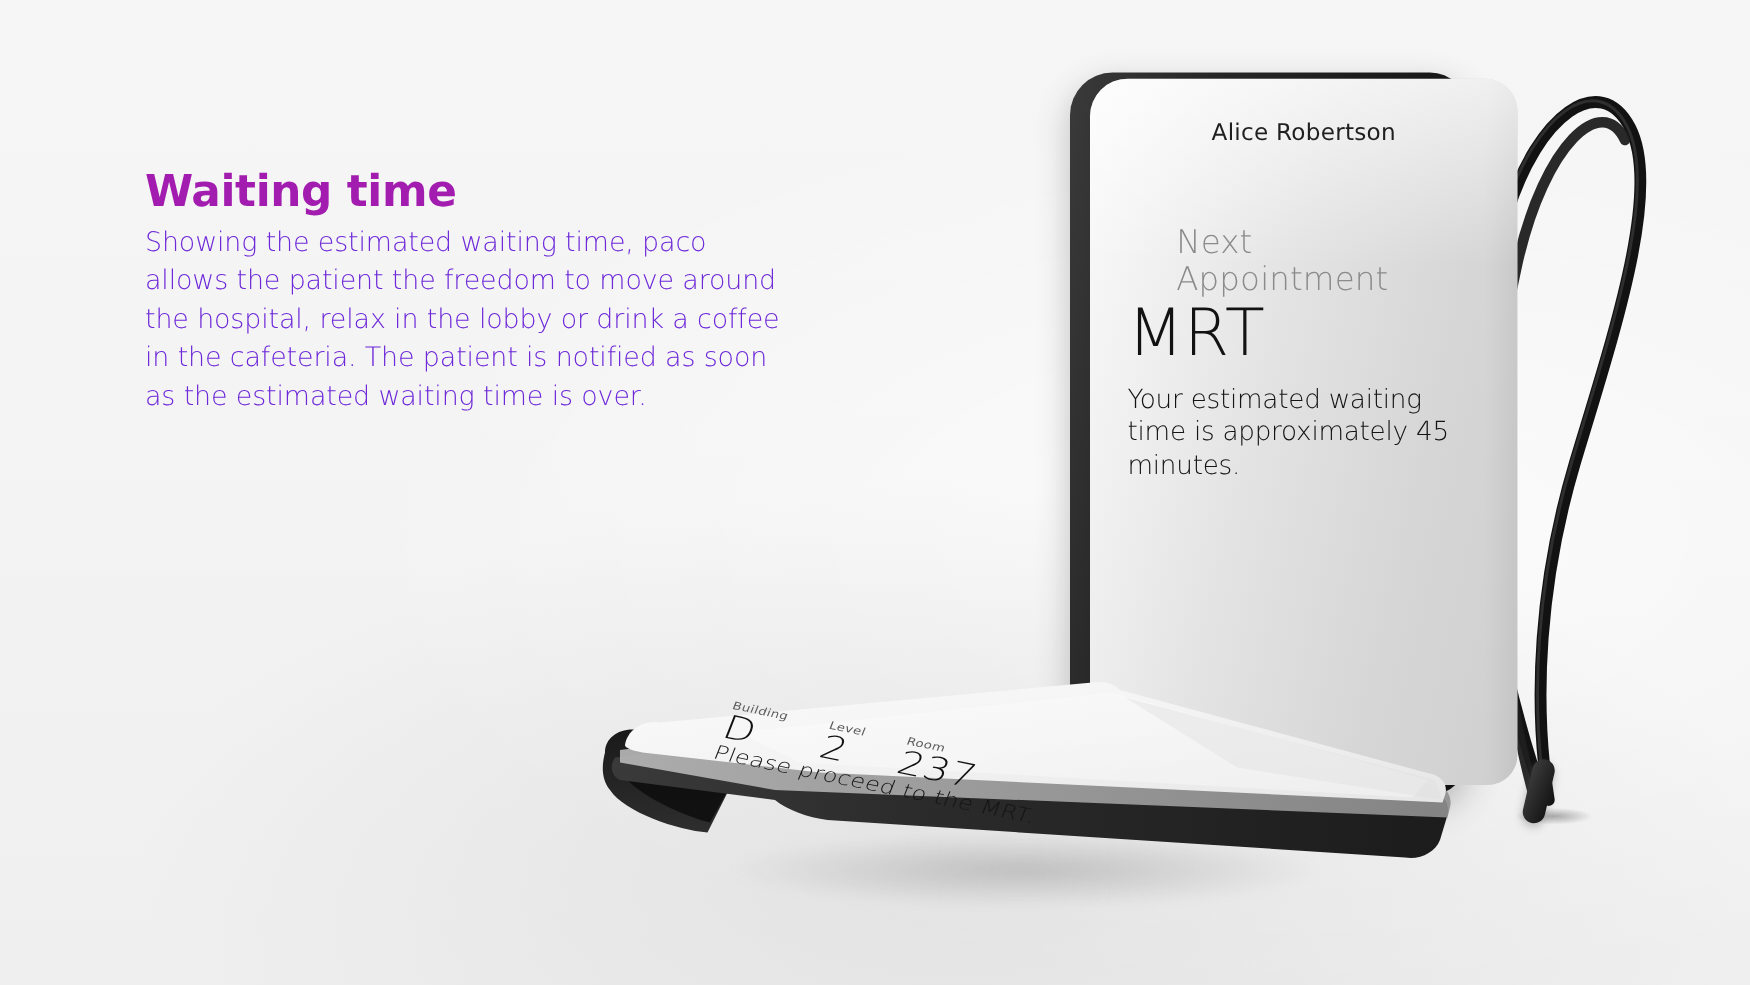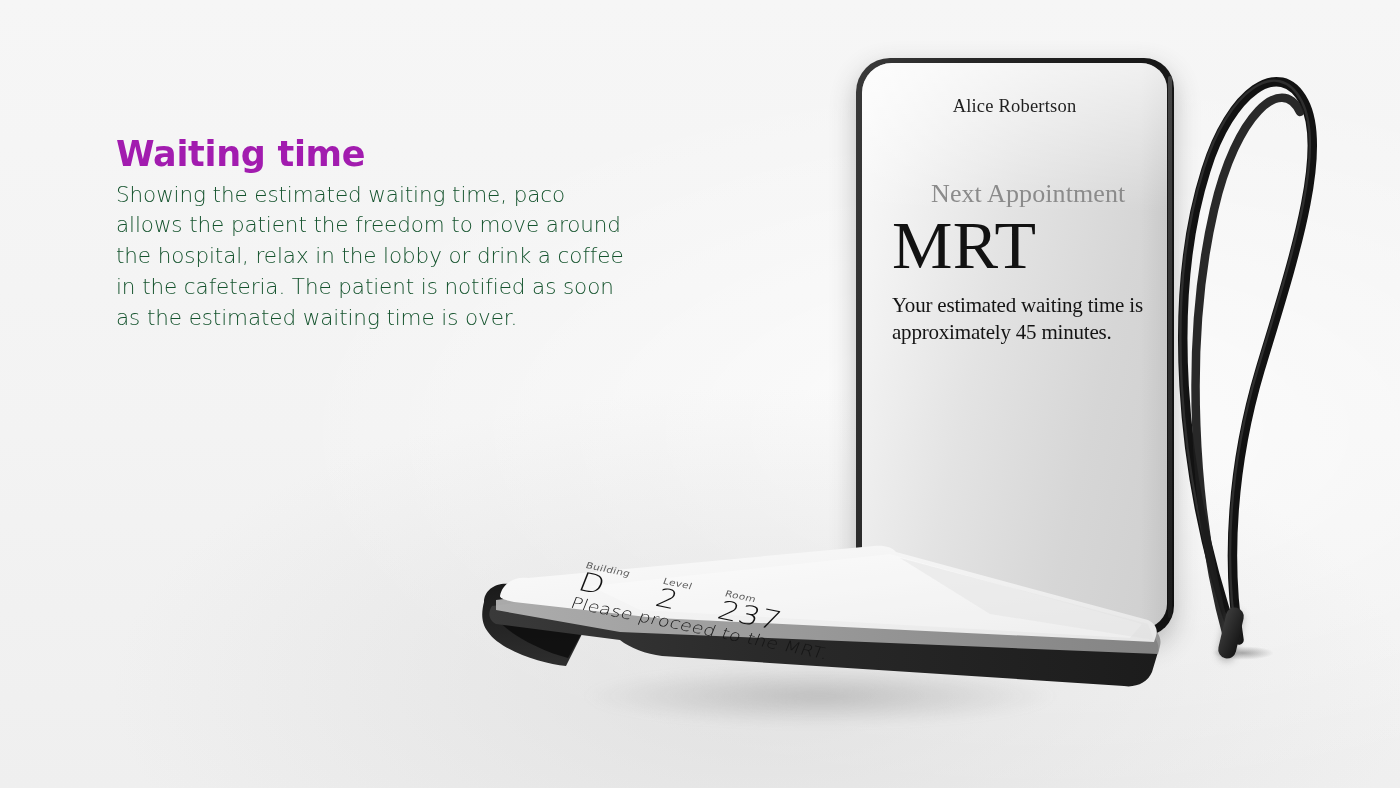--- a/index.html
+++ b/index.html
@@ -21,21 +21,21 @@
     pointer-events:none;
   }
 
   
   .copy{ position:absolute; left:116px; top:136px; width:520px; }
   .copy h1{
     font-size:35px; font-weight:700; color:#a21caf;
     letter-spacing:-0.3px; line-height:1.05; margin-bottom:7px;
   }
   .copy p{
-    font-size:21.5px; font-weight:300; color:#14532d;
+    font-size:21.5px; font-weight:300; color:#6d28d9;
     line-height:1.43; letter-spacing:-0.1px;
   }
 
   
   .stand-wrap{ position:absolute; left:856px; top:58px; width:330px; height:590px; }
 
   .stand-shadow{
     position:absolute; left:-6px; top:556px; width:330px; height:62px;
     background:radial-gradient(ellipse 160px 22px at 158px 31px, rgba(110,110,110,.40) 0%, rgba(110,110,110,0) 72%);
     filter:blur(3px);
@@ -50,26 +50,25 @@
   }
   
   .stand-edge-hi{
     position:absolute; right:2px; top:18px; width:4px; height:542px;
     border-radius:3px;
     background:linear-gradient(180deg,rgba(255,255,255,.20),rgba(255,255,255,.04));
   }
 
   
   .stand-screen{
-    position:absolute; left:6px; top:5px; width:305px; height:565px;
+    position:absolute; left:16px; top:5px; width:342px; height:565px;
     border-radius:30px 26px 24px 26px;
     background:
       linear-gradient(103deg,#fafafa 0%,#f3f3f3 14%,#e3e3e3 42%,#d6d6d6 72%,#cfcfcf 100%);
     overflow:hidden;
-    font-family:Liberation Serif, serif;
   }
   .stand-screen::after{ 
     content:""; position:absolute; left:0; top:0; width:100%; height:150px;
     background:linear-gradient(180deg,rgba(255,255,255,.62),rgba(255,255,255,0));
   }
   
   .stand-screen-persp{
     position:absolute; right:0; top:0; width:26px; height:100%;
     background:linear-gradient(90deg,rgba(0,0,0,0),rgba(0,0,0,.055));
   }
@@ -78,21 +77,21 @@
     position:absolute; left:0; top:33px; width:100%;
     text-align:center; font-size:18.5px; font-weight:400; color:#1f1f1f;
     letter-spacing:.2px; z-index:3;
   }
   .screen-content{ position:absolute; left:30px; top:116px; width:266px; z-index:3; }
   .next-appt{
     font-size:26px; font-weight:300; color:#8b8b8b;
     letter-spacing:.1px; margin-bottom:2px;margin-left:39px;
   }
   .appt-title{
-    font-size:68px; font-weight:300; color:#121212;
+    font-size:52px; font-weight:300; color:#121212;
     line-height:1.02; letter-spacing:.4px; margin-bottom:12px;
   }
   .wait-msg{
     font-size:21px; font-weight:300; color:#141414;
     line-height:1.26; letter-spacing:-0.2px;
   }
 
   
   .lanyard{ position:absolute; left:1140px; top:40px; width:180px; height:620px; }
   .lanyard svg{ display:block; overflow:visible; }

